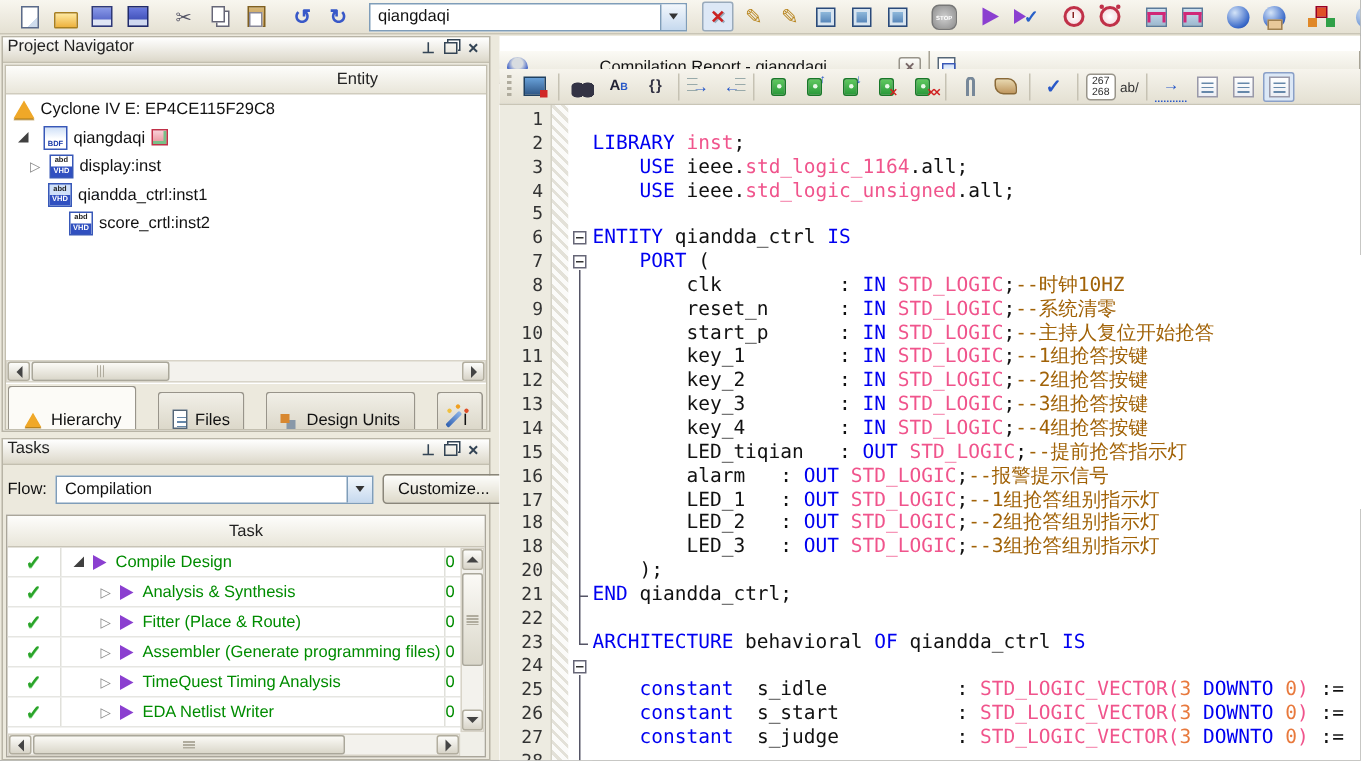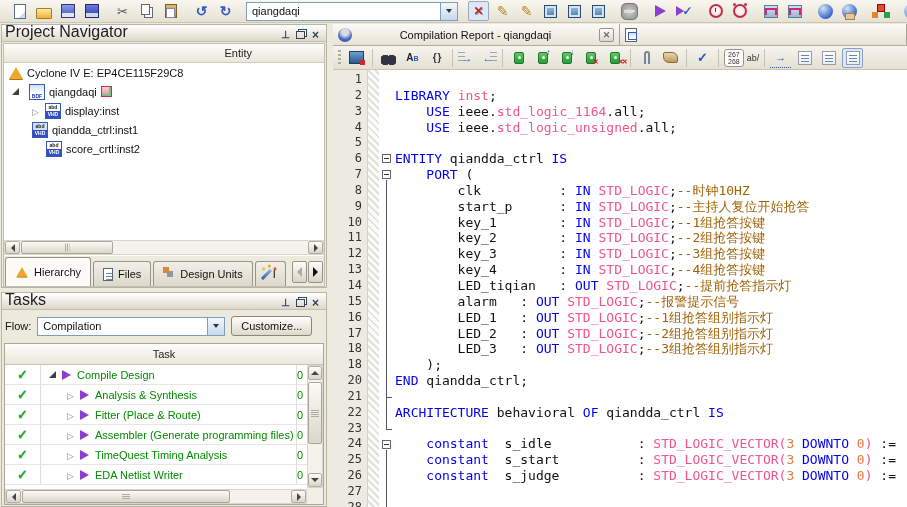--- a/index.html
+++ b/index.html
@@ -47,21 +47,21 @@
   .g-org{width:6px;height:6px;background:#e05028;box-shadow:-6px 7px 0 #e08828,6px 7px 0 #30a048;margin-bottom:7px;outline:1px solid #902}
   .g-help{width:15px;height:15px;border-radius:50%;background:radial-gradient(circle at 35% 30%,#cfe0f4,#4878c8);display:flex;align-items:center;justify-content:center}
   .g-help::after{content:"?";color:#fff;font-weight:bold;font-size:10px}
   
   .combo{display:inline-flex;height:19px;background:#fff;border:1px solid #7f9db9;align-items:stretch;flex:none}
   .combo .val{padding:2px 5px 0 5px;font-size:11px}
   .combo .drop{width:17px;border-left:1px solid #7f9db9;background:linear-gradient(#f2f7fc,#c6d9ee);display:flex;align-items:center;justify-content:center}
   .combo .drop::after{content:"";border-top:4px solid #333;border-left:3px solid transparent;border-right:3px solid transparent}
   
   .panel{position:absolute;border:1px solid #b8b4a6;background:#ece9dd}
-  .panel-hd{height:17px;display:flex;align-items:flex-end;gap:0;padding:0 3px;background:linear-gradient(#ffffff,#dcd8ca);border-bottom:1px solid #c3bfb0;font-size:16px;color:#222}
+  .panel-hd{height:17px;display:flex;align-items:flex-start;gap:0;padding:0 3px;background:linear-gradient(#ffffff,#dcd8ca);border-bottom:1px solid #c3bfb0;font-size:11px;color:#222}
   .panel-hd .t{flex:1}
   .ph-btn{width:15px;height:13px;display:inline-flex;align-items:center;justify-content:center;color:#345}
   .ph-btn.pin::after{content:"⊥";font-size:10px;font-weight:bold}
   .ph-btn.rest{position:relative}
   .ph-btn.rest::after{content:"";width:7px;height:6px;border:1px solid #345;box-shadow:2px -2px 0 -1px #fff,2px -2px 0 0 #345}
   .ph-btn.cls::after{content:"×";font-size:12px;font-weight:bold}
   
   .pn-bd{position:absolute;left:1px;right:1px;top:18px;bottom:0;background:#fff;border:1px solid #c3bfb0}
   .colhdr{height:19px;line-height:19px;background:linear-gradient(#fdfdfb,#e9e6da);border-bottom:1px solid #d0ccbe;text-align:right;padding-right:72px;color:#222}
   .trow{height:19px;display:flex;align-items:center;gap:4px;position:relative;white-space:nowrap}
@@ -86,21 +86,21 @@
   .sb-v .sb-btn{height:14px}
   .sb-thumb{background:linear-gradient(#fbfaf6,#dad7ca);border:1px solid #aaa79a;border-radius:2px;display:flex;align-items:center;justify-content:center}
   .thgrip{width:8px;height:5px;background:repeating-linear-gradient(to bottom,#b0ac9e 0 1px,transparent 1px 2px)}
   .thgripv{width:8px;height:7px;background:repeating-linear-gradient(to bottom,#b0ac9e 0 1px,transparent 1px 2px)}
   .ar-l::after{content:"";border-right:4px solid #444;border-top:4px solid transparent;border-bottom:4px solid transparent}
   .ar-r::after{content:"";border-left:4px solid #444;border-top:4px solid transparent;border-bottom:4px solid transparent}
   .ar-u::after{content:"";border-bottom:4px solid #444;border-left:4px solid transparent;border-right:4px solid transparent}
   .ar-d::after{content:"";border-top:4px solid #444;border-left:4px solid transparent;border-right:4px solid transparent}
   
   .pn-tabs{position:absolute;left:0;right:0;bottom:0;height:30px;background:#ece9dd;display:flex;align-items:flex-end;padding:0 1px;overflow:hidden}
-  .ptab{height:25px;display:flex;align-items:center;gap:5px;padding:0 9px;border:1px solid #98948a;border-bottom:none;border-radius:3px 3px 0 0;background:linear-gradient(#f1efe7,#dcd8ca);margin-right:2px;white-space:nowrap}
+  .ptab{height:25px;display:flex;align-items:flex-end;gap:5px;padding:0 9px;border:1px solid #98948a;border-bottom:none;border-radius:3px 3px 0 0;background:linear-gradient(#f1efe7,#dcd8ca);margin-right:14px;white-space:nowrap}
   .ptab.active{height:29px;background:#fcfbf7;font-weight:normal}
   .g-files{width:10px;height:13px;background:#fff;border:1px solid #567;background-image:repeating-linear-gradient(transparent 0 2px,#68a 2px 3px);background-size:6px 100%;background-repeat:no-repeat;background-position:2px 2px}
   .g-du{width:6px;height:6px;background:#d88830;box-shadow:4px 4px 0 #8898a8;margin:-4px 6px 4px 0}
   .g-wand{width:3px;height:13px;background:linear-gradient(#8cb4e8,#3060b0);transform:rotate(45deg);position:relative;border-radius:1px}
   .g-wand::after{content:"";position:absolute;left:-4px;top:-3px;width:3px;height:3px;border-radius:50%;background:#f0a020;box-shadow:6px -2px 0 #e05028,-2px 6px 0 #f0c040}
   .pnav-btns{margin-left:auto;display:flex;gap:1px;padding-bottom:3px}
   .navbtn{width:15px;height:22px;background:linear-gradient(#fdfdfb,#d8d4c8);border:1px solid #98948a;border-radius:2px;display:flex;align-items:center;justify-content:center}
   .navbtn.dis::after{content:"";border-right:5px solid #aaa;border-top:5px solid transparent;border-bottom:5px solid transparent}
   .navbtn.en::after{content:"";border-left:5px solid #111;border-top:5px solid transparent;border-bottom:5px solid transparent}
   
@@ -112,21 +112,21 @@
   .chkcol{width:36px;flex:none;display:flex;align-items:center;justify-content:center;align-self:stretch;border-right:1px solid #e0e0da}
   .chk{color:#2aa42a;font-weight:bold;font-size:13px;text-shadow:0 1px 0 #9d9}
   .tplay{width:0;height:0;border-left:9px solid #8b3fd0;border-top:5px solid transparent;border-bottom:5px solid transparent;margin:0 6px 0 6px;flex:none}
   .tgrid{position:absolute;top:0;bottom:0;width:1px;background:#e0e0da}
   .timecell{position:absolute;right:19px;width:7px;overflow:hidden;color:#008c00}
   .tasks-vs{position:absolute;right:0;top:21px;bottom:16px}
   .tasks-hs{position:absolute;left:0;right:16px;bottom:0}
   .corner{position:absolute;right:0;bottom:0;width:16px;height:16px;background:#f0efe8}
   
   .editor{position:absolute;left:333px;top:24px;right:0;bottom:0;background:#fff}
-  .etabs{position:absolute;top:0;left:0;right:0;height:22px;background:linear-gradient(#f2f0e8,#d6d2c4);border-bottom:1px solid #b0ac9e;display:flex}
+  .etabs{position:absolute;top:10px;left:0;right:0;height:22px;background:linear-gradient(#f2f0e8,#d6d2c4);border-bottom:1px solid #b0ac9e;display:flex}
   .etab{display:flex;align-items:center;padding:0 5px;border-right:1px solid #a8a496;background:linear-gradient(#fbfaf5,#e6e3d6)}
   .etab .etl{flex:1;text-align:center;padding:0 4px}
   .etab-close{width:15px;height:14px;border:1px solid #98948a;border-radius:2px;background:linear-gradient(#fdfdfb,#dcd8ca);display:flex;align-items:center;justify-content:center;color:#766;font-size:9px;font-weight:bold}
   .etab-close::after{content:"✕"}
   .g-report{width:14px;height:14px;border-radius:50%;background:radial-gradient(circle at 50% 30%,#d8dce0 0 28%,#4868c8 60%,#2848a0);flex:none}
   .g-bdftab{width:12px;height:14px;background:#fff;border:1px solid #567;position:relative;flex:none}
   .g-bdftab::after{content:"";position:absolute;left:2px;top:3px;width:7px;height:6px;border:1px solid #3858b8;background:linear-gradient(#cfe0f8,#fff)}
   .etoolbar{position:absolute;top:22px;left:0;right:0;height:24px;background:linear-gradient(#f6f4ed,#e4e0d2);border-bottom:1px solid #c9c5b6;display:flex;align-items:center;gap:3px;padding:0 3px}
   .g-docset{width:15px;height:13px;background:linear-gradient(#68a0d8,#305888);border:1px solid #204060;position:relative}
   .g-docset::after{content:"";position:absolute;right:-2px;bottom:-2px;width:5px;height:5px;background:#d02828}
@@ -275,21 +275,21 @@
         <span>Cyclone IV E: EP4CE115F29C8</span>
       </div>
       <div class="trow" style="padding-left:8px">
         <span class="exp-open"></span>
         <span class="tico g-bdf" style="margin-left:6px">
             <i class="bdft">BDF</i>
           </span>
         <span>qiangdaqi</span>
         <span class="g-badge"></span>
       </div>
-      <div class="trow" style="padding-left:28px">
+      <div class="trow" style="padding-left:16px">
         <span class="exp-cl"></span>
         <span class="tico g-vhd" style="margin-left:2px">
             <i class="vt">abd</i>
             <i class="vb">VHD</i>
           </span>
         <span>display:inst</span>
       </div>
       <div class="trow" style="padding-left:22px">
         <span class="selband"></span>
         <span class="tico g-vhd hl">
@@ -342,21 +342,21 @@
 
   <div class="panel" style="left:1px;top:292px;width:326px;height:215px">
     <div class="panel-hd">
       <span class="t">Tasks</span>
       <span class="ph-btn pin"></span>
       <span class="ph-btn rest"></span>
       <span class="ph-btn cls"></span>
     </div>
     <div class="flowrow">
       <span>Flow:</span>
-      <span class="combo" style="width:188px">
+      <span class="combo" style="width:212px">
         <span class="val" style="flex:1">Compilation</span>
         <span class="drop"></span>
       </span>
       <span class="btn">Customize...</span>
     </div>
     <div class="ttable">
       <div class="thdr">Task</div>
 
       <div class="trw">
         <span class="chkcol">
@@ -557,20 +557,21 @@
         </div>
       <div class="codelines">
           <div class="cl"></div>
           <div class="cl"><span class="tk-k">LIBRARY</span><span class="tk-n"> </span><span class="tk-t">inst</span><span class="tk-n">;</span></div>
           <div class="cl"><span class="tk-n">    </span><span class="tk-k">USE</span><span class="tk-n"> ieee.</span><span class="tk-t">std_logic_1164</span><span class="tk-n">.all;</span></div>
           <div class="cl"><span class="tk-n">    </span><span class="tk-k">USE</span><span class="tk-n"> ieee.</span><span class="tk-t">std_logic_unsigned</span><span class="tk-n">.all;</span></div>
           <div class="cl"></div>
           <div class="cl"><span class="tk-k">ENTITY</span><span class="tk-n"> qiandda_ctrl </span><span class="tk-k">IS</span></div>
           <div class="cl"><span class="tk-n">    </span><span class="tk-k">PORT</span><span class="tk-n"> (</span></div>
           <div class="cl"><span class="tk-n">        clk          : </span><span class="tk-k">IN</span><span class="tk-n"> </span><span class="tk-t">STD_LOGIC</span><span class="tk-n">;</span><span class="tk-c">--时钟10HZ</span></div>
+          <div class="cl"><span class="tk-n">        reset_n      : </span><span class="tk-k">IN</span><span class="tk-n"> </span><span class="tk-t">STD_LOGIC</span><span class="tk-n">;</span><span class="tk-c">--系统清零</span></div>
           <div class="cl"><span class="tk-n">        start_p      : </span><span class="tk-k">IN</span><span class="tk-n"> </span><span class="tk-t">STD_LOGIC</span><span class="tk-n">;</span><span class="tk-c">--主持人复位开始抢答</span></div>
           <div class="cl"><span class="tk-n">        key_1        : </span><span class="tk-k">IN</span><span class="tk-n"> </span><span class="tk-t">STD_LOGIC</span><span class="tk-n">;</span><span class="tk-c">--1组抢答按键</span></div>
           <div class="cl"><span class="tk-n">        key_2        : </span><span class="tk-k">IN</span><span class="tk-n"> </span><span class="tk-t">STD_LOGIC</span><span class="tk-n">;</span><span class="tk-c">--2组抢答按键</span></div>
           <div class="cl"><span class="tk-n">        key_3        : </span><span class="tk-k">IN</span><span class="tk-n"> </span><span class="tk-t">STD_LOGIC</span><span class="tk-n">;</span><span class="tk-c">--3组抢答按键</span></div>
           <div class="cl"><span class="tk-n">        key_4        : </span><span class="tk-k">IN</span><span class="tk-n"> </span><span class="tk-t">STD_LOGIC</span><span class="tk-n">;</span><span class="tk-c">--4组抢答按键</span></div>
           <div class="cl"><span class="tk-n">        LED_tiqian   : </span><span class="tk-k">OUT</span><span class="tk-n"> </span><span class="tk-t">STD_LOGIC</span><span class="tk-n">;</span><span class="tk-c">--提前抢答指示灯</span></div>
           <div class="cl"><span class="tk-n">        alarm   : </span><span class="tk-k">OUT</span><span class="tk-n"> </span><span class="tk-t">STD_LOGIC</span><span class="tk-n">;</span><span class="tk-c">--报警提示信号</span></div>
           <div class="cl"><span class="tk-n">        LED_1   : </span><span class="tk-k">OUT</span><span class="tk-n"> </span><span class="tk-t">STD_LOGIC</span><span class="tk-n">;</span><span class="tk-c">--1组抢答组别指示灯</span></div>
           <div class="cl"><span class="tk-n">        LED_2   : </span><span class="tk-k">OUT</span><span class="tk-n"> </span><span class="tk-t">STD_LOGIC</span><span class="tk-n">;</span><span class="tk-c">--2组抢答组别指示灯</span></div>
           <div class="cl"><span class="tk-n">        LED_3   : </span><span class="tk-k">OUT</span><span class="tk-n"> </span><span class="tk-t">STD_LOGIC</span><span class="tk-n">;</span><span class="tk-c">--3组抢答组别指示灯</span></div>

